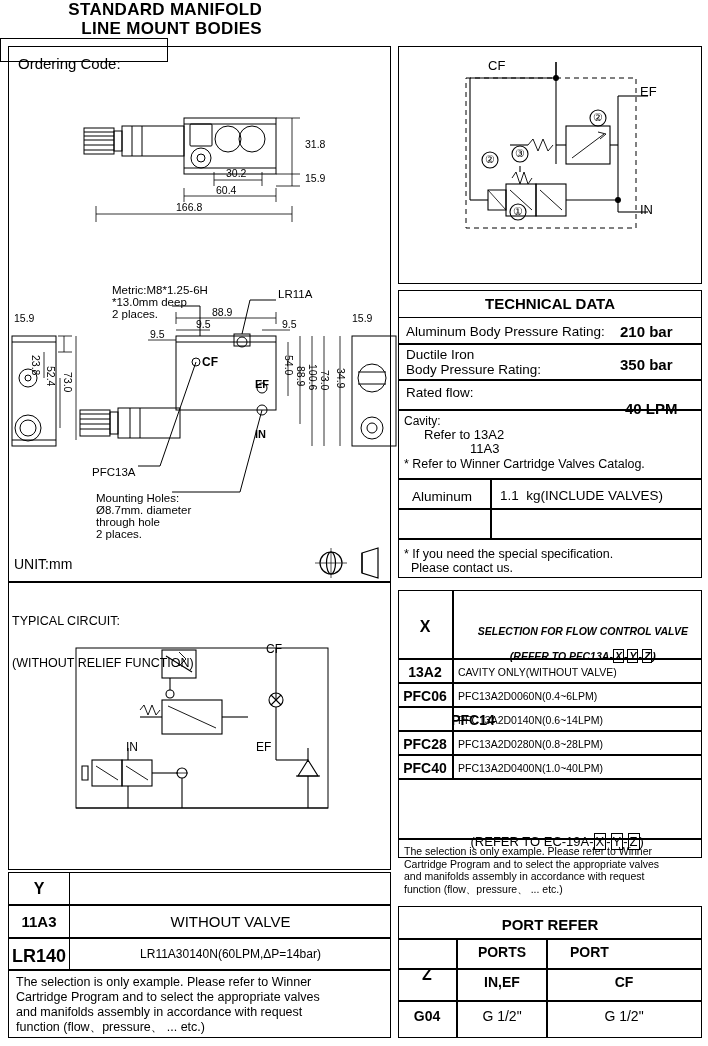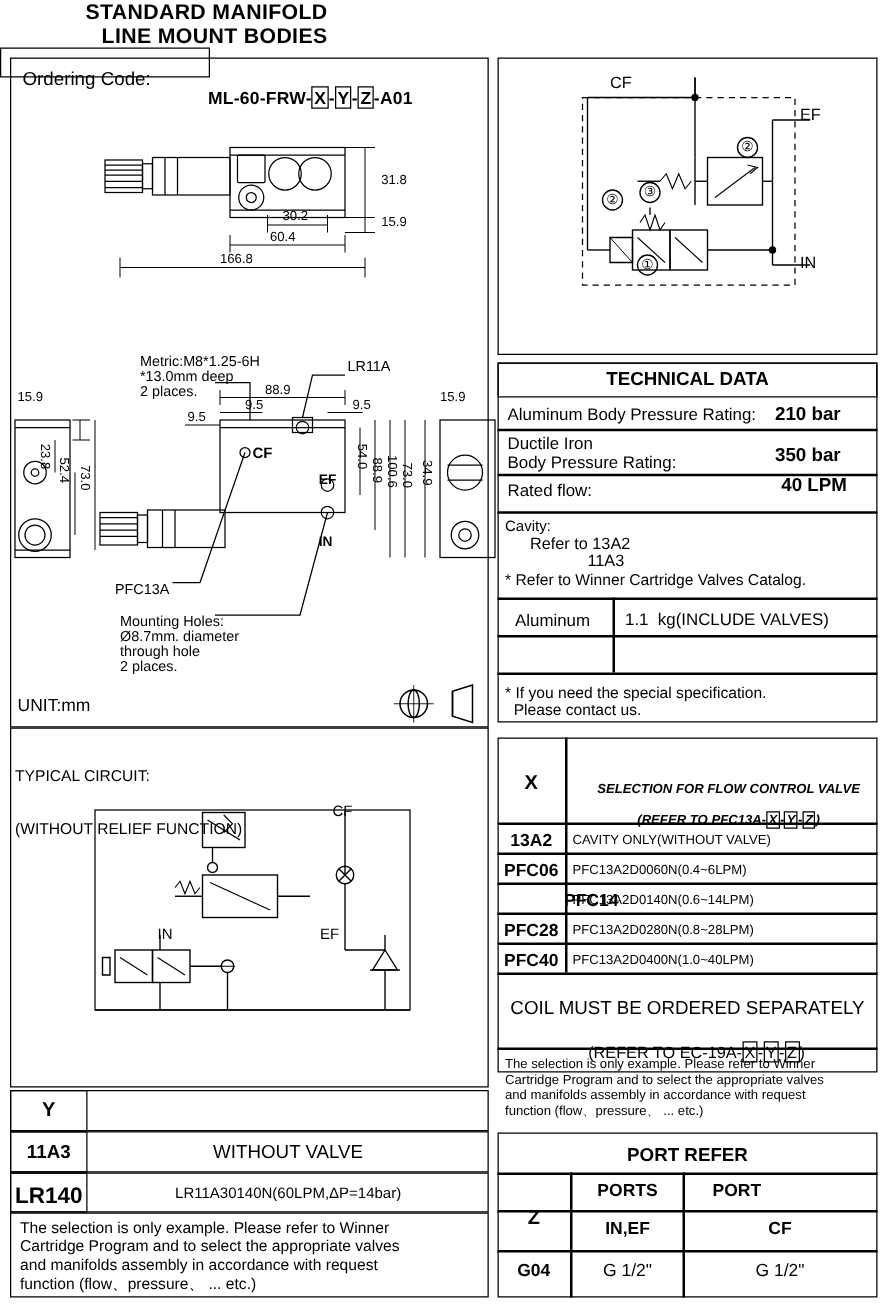--- a/index.html
+++ b/index.html
@@ -56,23 +56,20 @@
 
   <div id="hdr">
     <div>STANDARD MANIFOLD</div>
     <div>LINE MOUNT BODIES</div>
   </div>
 
   <div class="bx" id="leftTop"></div>
 
   <div class="tx" id="ordLabel">Ordering Code:</div>
   <div id="ordBox"></div>
-  <div class="tx" id="ordCode">
-    <span>ML-60-FRW-</span><span class="xyzbox">X</span><span>-</span><span class="xyzbox">Y</span><span>-</span><span class="xyzbox">Z</span><span>-A01</span>
-  </div>
 
   <svg width="708" height="1046" style="pointer-events:none;">
     <g stroke="#000" fill="none" stroke-width="1">
 
       <rect x="84" y="128" width="30" height="26"></rect>
       <line x1="84" y1="132" x2="114" y2="132"></line>
       <line x1="84" y1="136" x2="114" y2="136"></line>
       <line x1="84" y1="140" x2="114" y2="140"></line>
       <line x1="84" y1="145" x2="114" y2="145"></line>
       <line x1="84" y1="150" x2="114" y2="150"></line>
@@ -376,21 +373,21 @@
   <div class="ln" style="left:398px;top:508px;width:304px;height:1.5px;"></div>
   <div class="ln" style="left:398px;top:538px;width:304px;height:1.5px;"></div>
   <div class="ln" style="left:490px;top:478px;width:1.5px;height:60px;"></div>
 
   <div class="tx" style="left:406px;top:324px;font-size:13.5px;">Aluminum Body Pressure Rating:</div>
   <div class="tx" style="left:620px;top:323px;font-size:15px;font-weight:bold;">210 bar</div>
   <div class="tx" style="left:406px;top:347px;font-size:13.5px;line-height:15px;">Ductile Iron
 Body Pressure Rating:</div>
   <div class="tx" style="left:620px;top:356px;font-size:15px;font-weight:bold;">350 bar</div>
   <div class="tx" style="left:406px;top:385px;font-size:13.5px;">Rated flow:</div>
-  <div class="tx" style="left:625px;top:380px;font-size:15px;font-weight:bold;">40 LPM</div>
+  <div class="tx" style="left:625px;top:400px;font-size:15px;font-weight:bold;">40 LPM</div>
 
   <div class="tx" style="left:404px;top:414px;font-size:12px;">Cavity:</div>
   <div class="tx" style="left:424px;top:427px;font-size:13px;">Refer to 13A2</div>
   <div class="tx" style="left:470px;top:441px;font-size:13px;">11A3</div>
   <div class="tx" style="left:404px;top:457px;font-size:12.5px;">* Refer to Winner Cartridge Valves Catalog.</div>
 
   <div class="tx" style="left:412px;top:489px;font-size:13.5px;">Aluminum</div>
   <div class="tx" style="left:500px;top:488px;font-size:13.5px;">1.1  kg(INCLUDE VALVES)</div>
 
   <div class="tx" style="left:404px;top:547px;font-size:12.5px;line-height:14px;">* If you need the special specification.
@@ -416,21 +413,20 @@
   <div class="tx" style="left:458px;top:666px;font-size:10.5px;">CAVITY ONLY(WITHOUT VALVE)</div>
   <div class="tx" style="left:398px;top:688px;width:54px;text-align:center;font-size:14px;font-weight:bold;">PFC06</div>
   <div class="tx" style="left:458px;top:690px;font-size:10.5px;">PFC13A2D0060N(0.4~6LPM)</div>
   <div class="tx" style="left:398px;top:712px;width:54px;text-align:center;font-size:14px;font-weight:bold;margin-left:48px;">PFC14</div>
   <div class="tx" style="left:458px;top:714px;font-size:10.5px;">PFC13A2D0140N(0.6~14LPM)</div>
   <div class="tx" style="left:398px;top:736px;width:54px;text-align:center;font-size:14px;font-weight:bold;">PFC28</div>
   <div class="tx" style="left:458px;top:738px;font-size:10.5px;">PFC13A2D0280N(0.8~28LPM)</div>
   <div class="tx" style="left:398px;top:760px;width:54px;text-align:center;font-size:14px;font-weight:bold;">PFC40</div>
   <div class="tx" style="left:458px;top:762px;font-size:10.5px;">PFC13A2D0400N(1.0~40LPM)</div>
 
-  <div class="tx" style="left:398px;top:798px;width:304px;text-align:center;font-size:15px;">COIL MUST BE ORDERED SEPARATELY</div>
   <div class="tx" style="left:398px;top:818px;width:304px;text-align:center;font-size:13px;">
     <span>(REFER TO EC-19A-</span><span class="xyzbox">X</span>-<span class="xyzbox">Y</span>-<span class="xyzbox">Z</span><span>)</span>
   </div>
 
   <div class="tx" style="left:404px;top:845px;width:294px;font-size:10.5px;line-height:12.5px;">The selection is only example. Please refer to Winner
 Cartridge Program and to select the appropriate valves
 and manifolds assembly in accordance with request
 function (flow、pressure、 ... etc.)</div>
 
   <div class="bx" id="psBox"></div>

